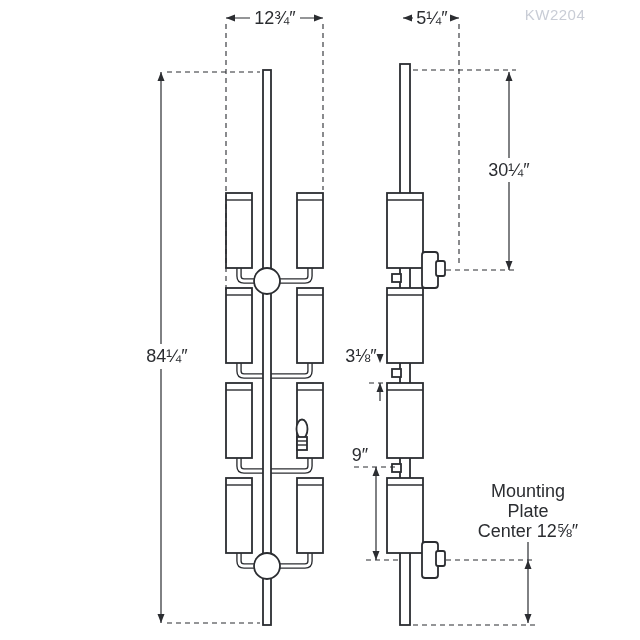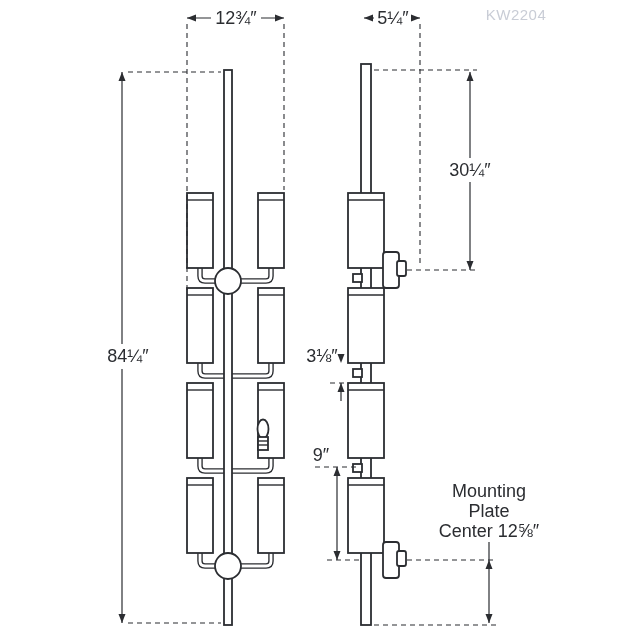--- a/index.html
+++ b/index.html
@@ -1,16 +1,16 @@
 <!DOCTYPE html>
 <html><head>
 <meta charset="utf-8">
 <style>
   html,body{margin:0;padding:0;background:#ffffff;}
-  .canvas{width:568px;height:640px;position:relative;background:#fff;font-family:"Liberation Sans",sans-serif;}
+  .canvas{width:568px;height:640px;position:relative;background:#fff;font-family:"Liberation Sans",sans-serif;padding-left:39px;}
   svg{display:block;}
   .fix{stroke:#2b2d31;stroke-width:1.8;fill:#ffffff;}
   .fixln{stroke:#2b2d31;stroke-width:1.4;fill:none;}
   .armO{stroke:#2b2d31;stroke-width:5.5;fill:none;}
   .armI{stroke:#ffffff;stroke-width:2.8;fill:none;}
   .dim{stroke:#2b2d31;stroke-width:1.2;fill:none;}
   .dash{stroke:#2b2d31;stroke-width:1.1;fill:none;stroke-dasharray:5 4;}
   .arw{fill:#2b2d31;stroke:none;}
   .tbg{fill:#ffffff;stroke:none;}
   .dimtxt{font-family:"Liberation Sans",sans-serif;font-size:18px;fill:#2b2d31;text-anchor:middle;}

